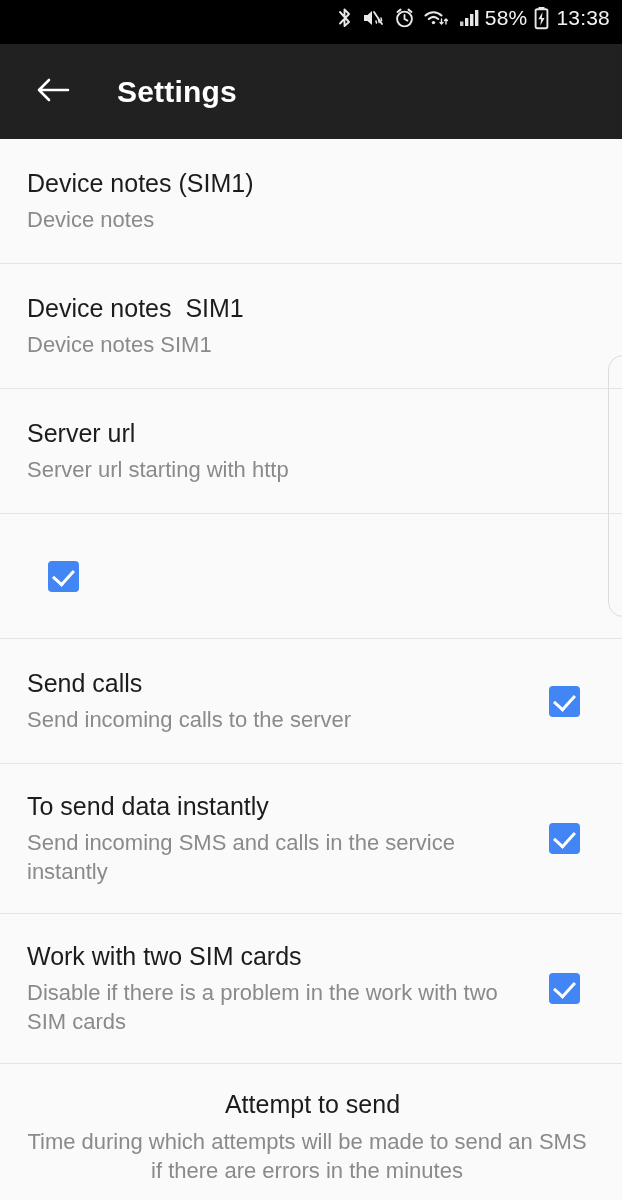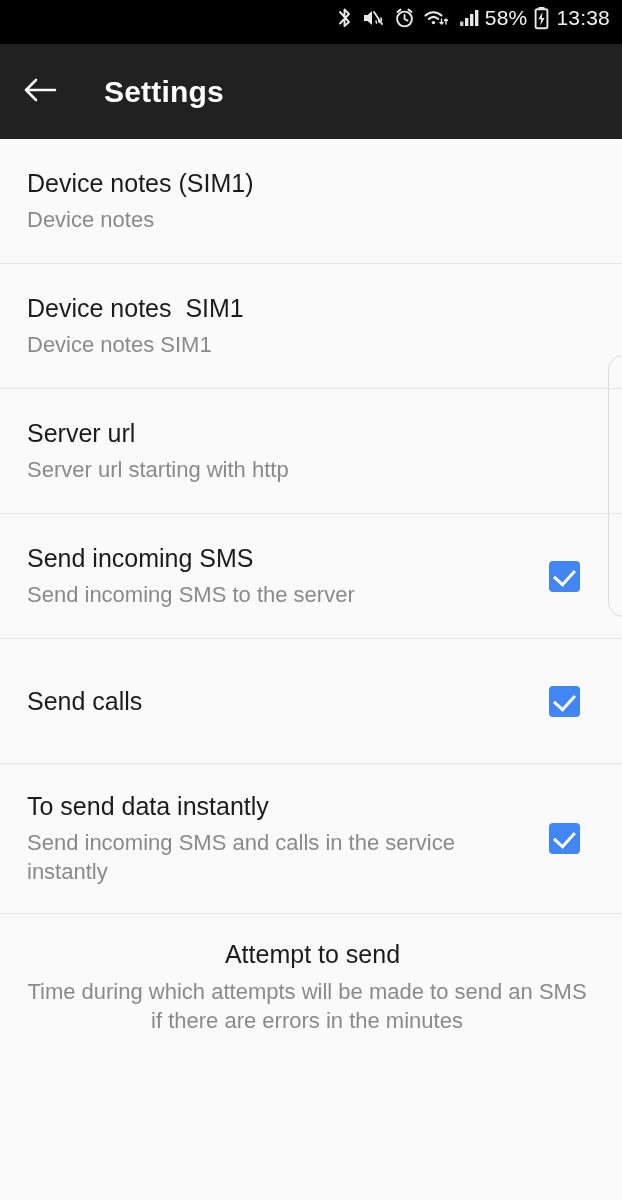--- a/index.html
+++ b/index.html
@@ -25,21 +25,21 @@
     font-family:"Liberation Sans", sans-serif;
   }
   .sb-pct{ margin-left:3px; }
   .sb-time{ margin-left:6px;text-align:center; }
 
   
   .appbar{
     height:95px; width:100%;
     background:#212121;
     display:flex; align-items:center;
-    padding-left:19px;
+    padding-left:32px;
   }
   .back-btn{
     width:42px; height:42px;
     display:flex; align-items:center; justify-content:center;
     cursor:pointer; flex:none;
   }
   .appbar-title{
     color:#ffffff;
     font-size:30px;
     font-weight:bold;
@@ -219,48 +219,54 @@
   </div>
 
   <div class="row">
     <div class="row-texts">
       <div class="row-title">Server url</div>
       <div class="row-sub">Server url starting with http</div>
     </div>
   </div>
 
   <div class="row">
-    <div class="row-texts">
-      <div class="row-title">Send incoming SMS</div>
-      <div class="row-sub">Send incoming SMS to the server</div>
-    </div>
     <div class="cb-wrap">
       <div class="cb"></div>
     </div>
   </div>
 
   <div class="row">
     <div class="row-texts">
       <div class="row-title">Send calls</div>
+      <div class="row-sub">Send incoming calls to the server</div>
     </div>
     <div class="cb-wrap">
       <div class="cb"></div>
     </div>
   </div>
 
   <div class="row two-line-sub">
     <div class="row-texts">
       <div class="row-title">To send data instantly</div>
       <div class="row-sub">Send incoming SMS and calls in the service instantly</div>
     </div>
     <div class="cb-wrap">
       <div class="cb"></div>
     </div>
   </div>
 
+  <div class="row two-line-sub">
+    <div class="row-texts">
+      <div class="row-title">Work with two SIM cards</div>
+      <div class="row-sub wide">Disable if there is a problem in the work with two SIM cards</div>
+    </div>
+    <div class="cb-wrap">
+      <div class="cb"></div>
+    </div>
+  </div>
 
   <div class="row clipped">
     <div class="row-texts">
       <div class="row-title">Attempt to send</div>
       <div class="row-sub wide">Time during which attempts will be made to send an SMS if there are errors in the minutes</div>
     </div>
   </div>
 
   <div class="scroll-overlay"></div>
 </div>

